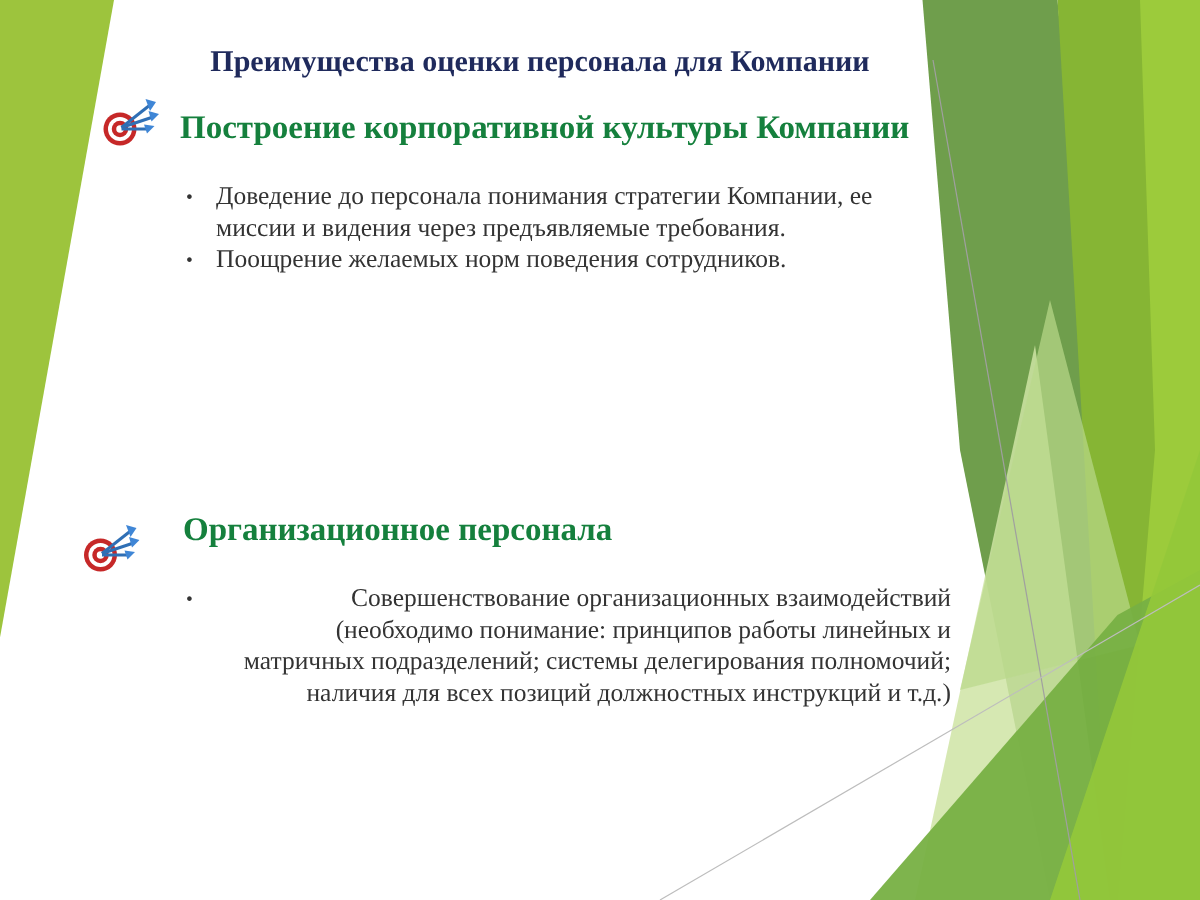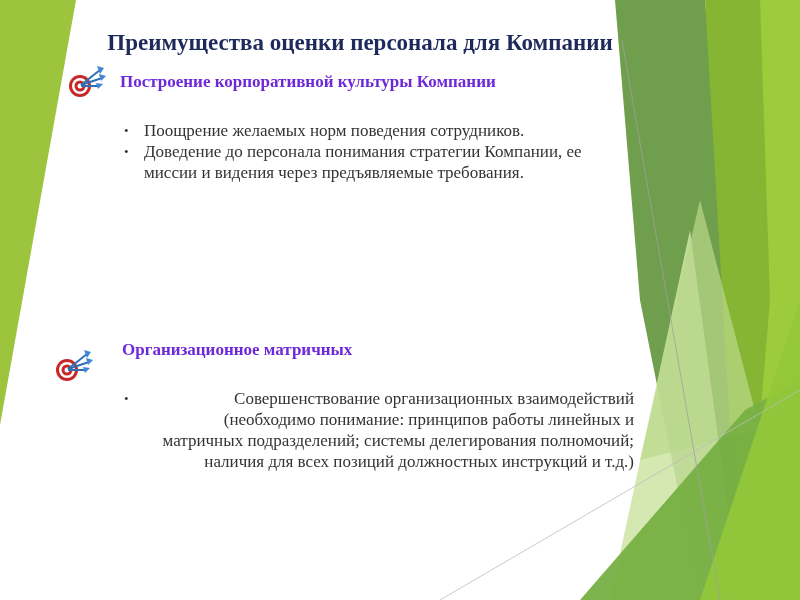--- a/index.html
+++ b/index.html
@@ -1,20 +1,20 @@
 <!DOCTYPE html>
 <html><head>
 <meta charset="utf-8">
 <style>
   html, body { margin: 0; padding: 0; }
   body { width: 800px; height: 600px; overflow: hidden; background: #ffffff; position: relative; font-family: "Liberation Serif", "DejaVu Serif", serif; }
   .bg { position: absolute; left: 0; top: 0; width: 800px; height: 600px; }
-  .slide-title { position: absolute; left: 0; width: 720px; top: 30px; text-align: center; font-weight: bold; font-size: 23px; color: #1f2a5c; padding-left: 0; }
+  .slide-title { position: absolute; left: 0; width: 720px; top: 30px; text-align: center; font-weight: bold; font-size: 20px; color: #1f2a5c; padding-left: 0; }
   .slide-title span { display: inline-block; margin-left: 0; }
-  .section-heading { position: absolute; font-weight: bold; font-size: 17px; color: #6d28d9; }
+  .section-heading { position: absolute; font-weight: bold; font-size: 22px; color: #15803d; }
   .target-icon { position: absolute; width: 40px; height: 34px; }
   ul.bullets { position: absolute; margin: 0; padding: 0; list-style: none; font-size: 17px; line-height: 21px; color: #333; }
   ul.bullets li { position: relative; padding-left: 24px; }
   ul.bullets li::before { content: "\2022"; position: absolute; left: 4px; top: 0; color: #333; font-size: 13px; }
 </style>
 </head>
 <body>
 
 <svg class="bg" viewBox="0 0 800 600" xmlns="http://www.w3.org/2000/svg">
 
@@ -43,32 +43,32 @@
   <circle cx="14" cy="22" r="2.5" fill="#ffffff"></circle>
   <line x1="15" y1="21" x2="34" y2="6" stroke="#2f6fb5" stroke-width="2"></line>
   <line x1="15" y1="21" x2="36" y2="14" stroke="#2f6fb5" stroke-width="2"></line>
   <line x1="15" y1="22" x2="33" y2="22" stroke="#2f6fb5" stroke-width="2"></line>
   <polygon points="31,2 38,4 34,10" fill="#3f86d6"></polygon>
   <polygon points="33,10 40,12 35,17" fill="#3f86d6"></polygon>
   <polygon points="30,19 37,20 32,25" fill="#3f86d6"></polygon>
 </svg>
 <div class="section-heading" style="left:120px; top:72px;">Построение корпоративной культуры Компании</div>
 <ul class="bullets" style="left:120px; top:120px; width:500px;">
+  <li style="width:470px;">Доведение до персонала понимания стратегии Компании, ее миссии и видения через предъявляемые требования.</li>
   <li>Поощрение желаемых норм поведения сотрудников.</li>
-  <li style="width:470px;">Доведение до персонала понимания стратегии Компании, ее миссии и видения через предъявляемые требования.</li>
 </ul>
 
 <svg class="target-icon" style="left:53px; top:348px;" viewBox="0 0 40 34">
   <circle cx="14" cy="22" r="11" fill="#c62828"></circle>
   <circle cx="14" cy="22" r="8" fill="#ffffff"></circle>
   <circle cx="14" cy="22" r="5.5" fill="#c62828"></circle>
   <circle cx="14" cy="22" r="2.5" fill="#ffffff"></circle>
   <line x1="15" y1="21" x2="34" y2="6" stroke="#2f6fb5" stroke-width="2"></line>
   <line x1="15" y1="21" x2="36" y2="14" stroke="#2f6fb5" stroke-width="2"></line>
   <line x1="15" y1="22" x2="33" y2="22" stroke="#2f6fb5" stroke-width="2"></line>
   <polygon points="31,2 38,4 34,10" fill="#3f86d6"></polygon>
   <polygon points="33,10 40,12 35,17" fill="#3f86d6"></polygon>
   <polygon points="30,19 37,20 32,25" fill="#3f86d6"></polygon>
 </svg>
-<div class="section-heading" style="left:122px; top:340px;">Организационное матричных</div>
+<div class="section-heading" style="left:122px; top:340px;">Организационное персонала</div>
 <ul class="bullets" style="left:120px; top:388px; width:510px;text-align:right;">
   <li style="width:490px;">Совершенствование организационных взаимодействий (необходимо понимание: принципов работы линейных и матричных подразделений; системы делегирования полномочий; наличия для всех позиций должностных инструкций и т.д.)</li>
 </ul>
 
 </body></html>

